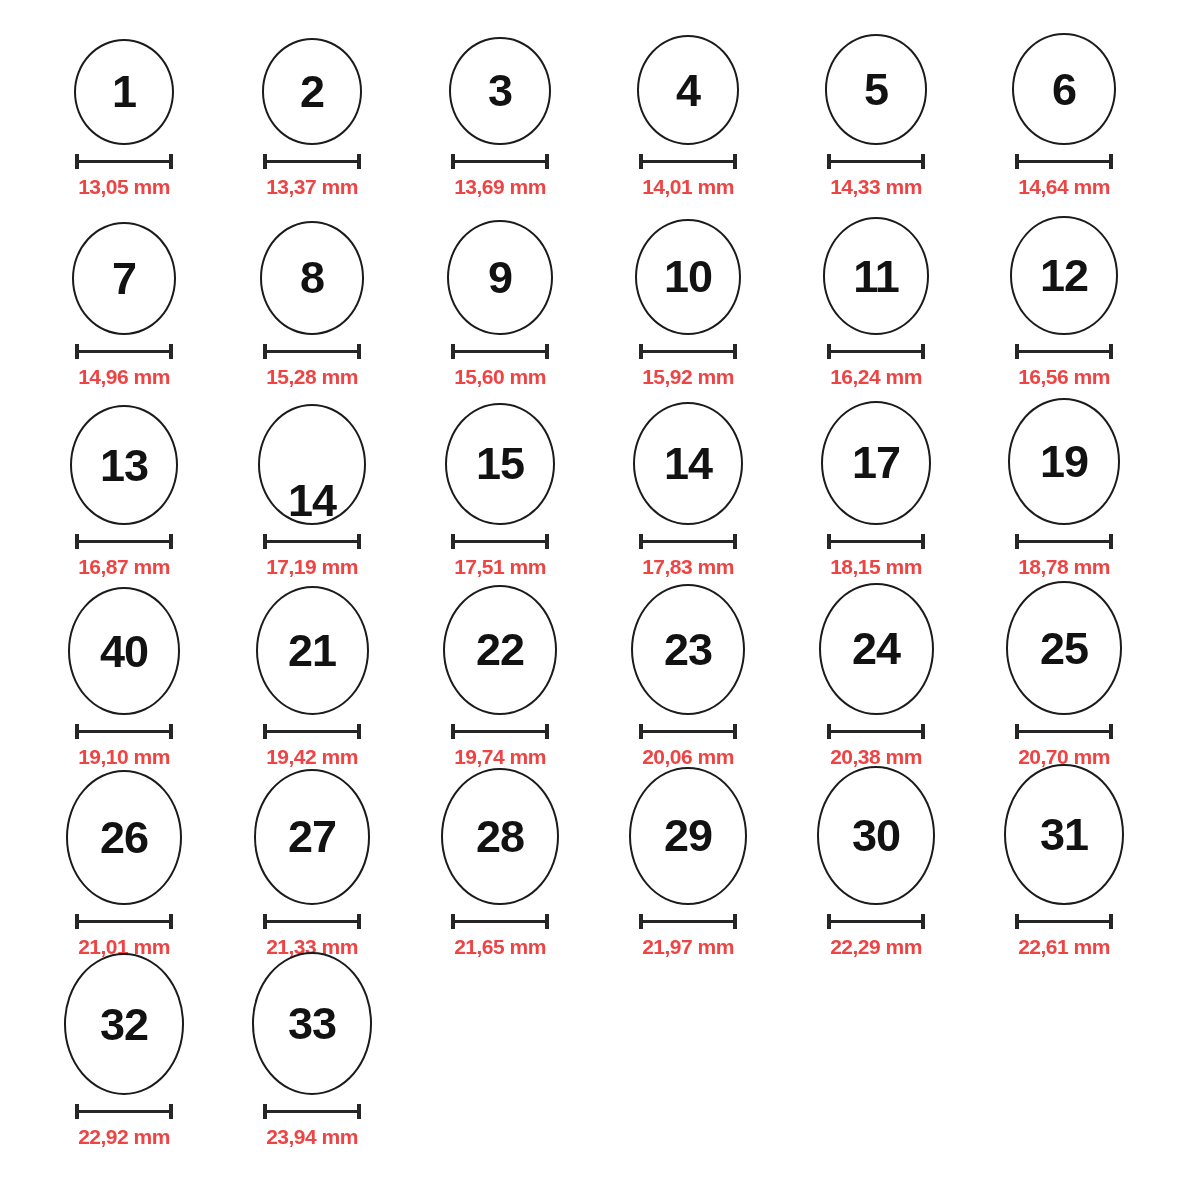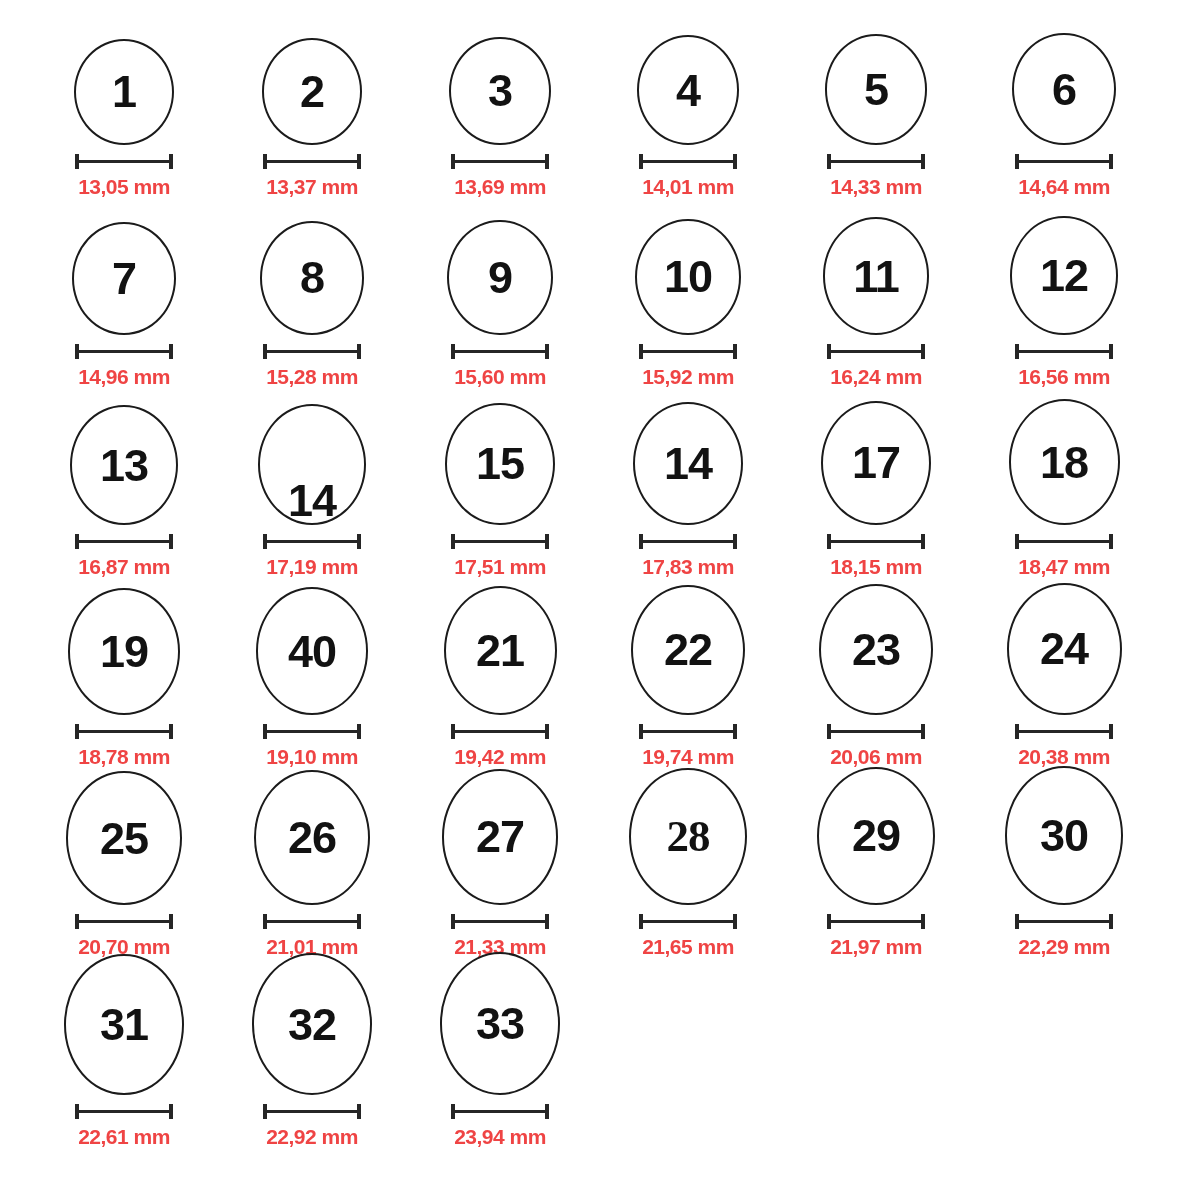--- a/index.html
+++ b/index.html
@@ -277,31 +277,20 @@
       <span class="num">17</span>
     </div>
     <div class="dim">
       <span class="tick"></span>
       <span class="bar"></span>
       <span class="tick"></span>
     </div>
     <div class="label">18,15 mm</div>
   </div>
 
-  <div class="cell">
-    <div class="circle" style="width: 111px; height: 125.5px;">
-      <span class="num">18</span>
-    </div>
-    <div class="dim">
-      <span class="tick"></span>
-      <span class="bar"></span>
-      <span class="tick"></span>
-    </div>
-    <div class="label">18,47 mm</div>
-  </div>
 
   <div class="cell">
     <div class="circle" style="width: 111.7px; height: 126.7px;">
       <span class="num">19</span>
     </div>
     <div class="dim">
       <span class="tick"></span>
       <span class="bar"></span>
       <span class="tick"></span>
     </div>
@@ -398,21 +387,21 @@
     </div>
     <div class="dim">
       <span class="tick"></span>
       <span class="bar"></span>
       <span class="tick"></span>
     </div>
     <div class="label">21,33 mm</div>
   </div>
 
   <div class="cell">
-    <div class="circle" style="width: 117.5px; height: 137.1px; font-family: Liberation Serif, serif;">
+    <div class="circle" style="width: 117.5px; height: 137.1px;">
       <span class="num">28</span>
     </div>
     <div class="dim">
       <span class="tick"></span>
       <span class="bar"></span>
       <span class="tick"></span>
     </div>
     <div class="label">21,65 mm</div>
   </div>
 

